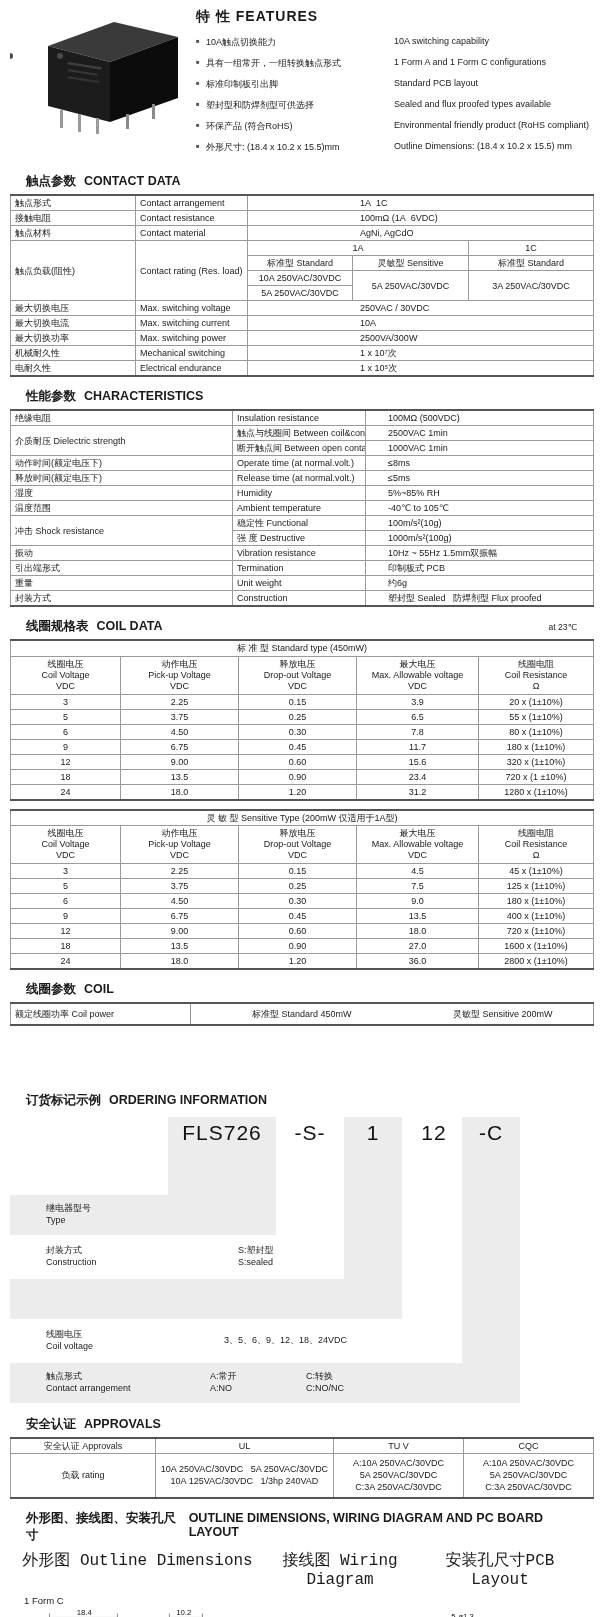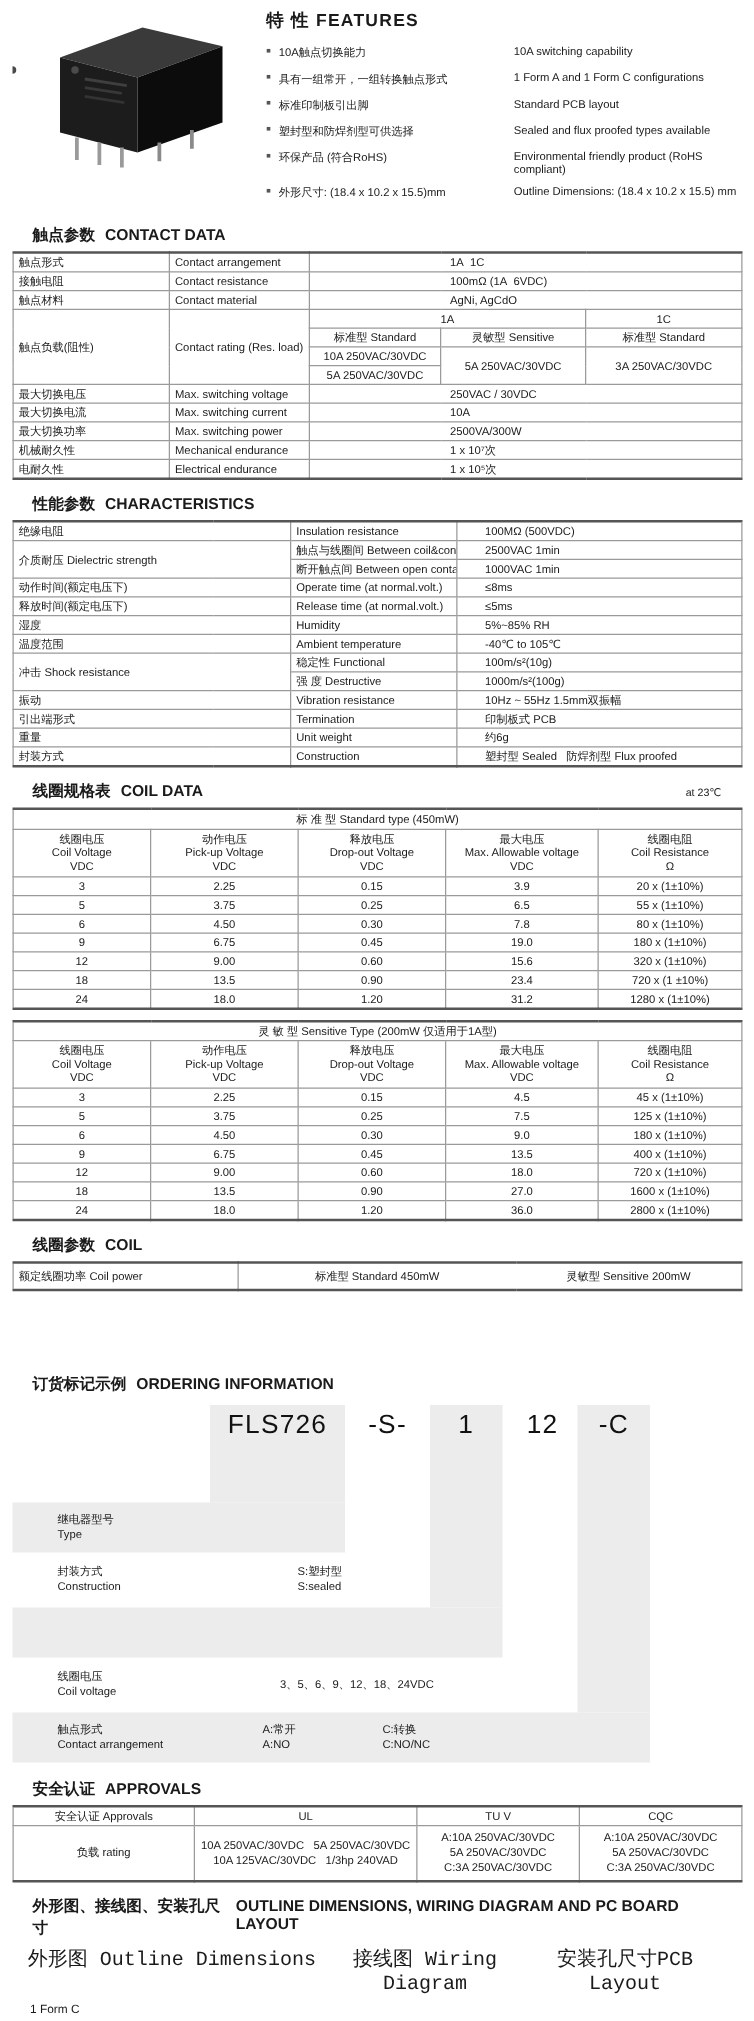--- a/index.html
+++ b/index.html
@@ -6,21 +6,21 @@
   html,body { background:#fff; }
   body { width:603px; height:1617px; overflow:hidden; color:#1a1a1a;
          font-family:"Liberation Sans","DejaVu Sans",sans-serif; font-size:9px; }
   .page { width:603px; padding:6px 10px 0; position:relative; }
 
   
   .sec-title { font-weight:bold; font-size:12.5px; margin:11px 16px 4px; display:flex; align-items:baseline; gap:8px; }
   .sec-title .note { margin-left:auto; font-weight:normal; font-size:8.5px; }
 
   
-  .hdr { display:flex; gap:25px; }
+  .hdr { display:flex; gap:8px; }
   .photo-wrap { width:178px; padding-top:4px; }
   .features { flex:1; padding-top:2px; }
   .features h1 { font-size:14px; margin-bottom:10px; letter-spacing:1px; }
   .feat-row { display:flex; margin-bottom:8px; align-items:flex-start; }
   .feat-row .bullet { color:#555; font-size:6px; line-height:11px; width:10px; }
   .feat-row .cn { width:188px; padding-right:4px; }
   .feat-row .en { flex:1; }
 
   
   table { border-collapse:collapse; width:583px; table-layout:fixed; }
@@ -174,21 +174,21 @@
       <td>Max. switching current</td>
       <td colspan="3" class="val">10A</td>
     </tr>
     <tr>
       <td>最大切换功率</td>
       <td>Max. switching power</td>
       <td colspan="3" class="val">2500VA/300W</td>
     </tr>
     <tr>
       <td>机械耐久性</td>
-      <td>Mechanical endurance</td>
+      <td>Mechanical switching</td>
       <td colspan="3" class="val">1 x 10⁷次</td>
     </tr>
     <tr>
       <td>电耐久性</td>
       <td>Electrical endurance</td>
       <td colspan="3" class="val">1 x 10⁵次</td>
     </tr>
   </tbody>
     </table>
 
@@ -312,21 +312,21 @@
           <td>6</td>
           <td>4.50</td>
           <td>0.30</td>
           <td>7.8</td>
           <td>80 x (1±10%)</td>
         </tr>
     <tr>
           <td>9</td>
           <td>6.75</td>
           <td>0.45</td>
-          <td>19.0</td>
+          <td>11.7</td>
           <td>180 x (1±10%)</td>
         </tr>
     <tr>
           <td>12</td>
           <td>9.00</td>
           <td>0.60</td>
           <td>15.6</td>
           <td>320 x (1±10%)</td>
         </tr>
     <tr>

